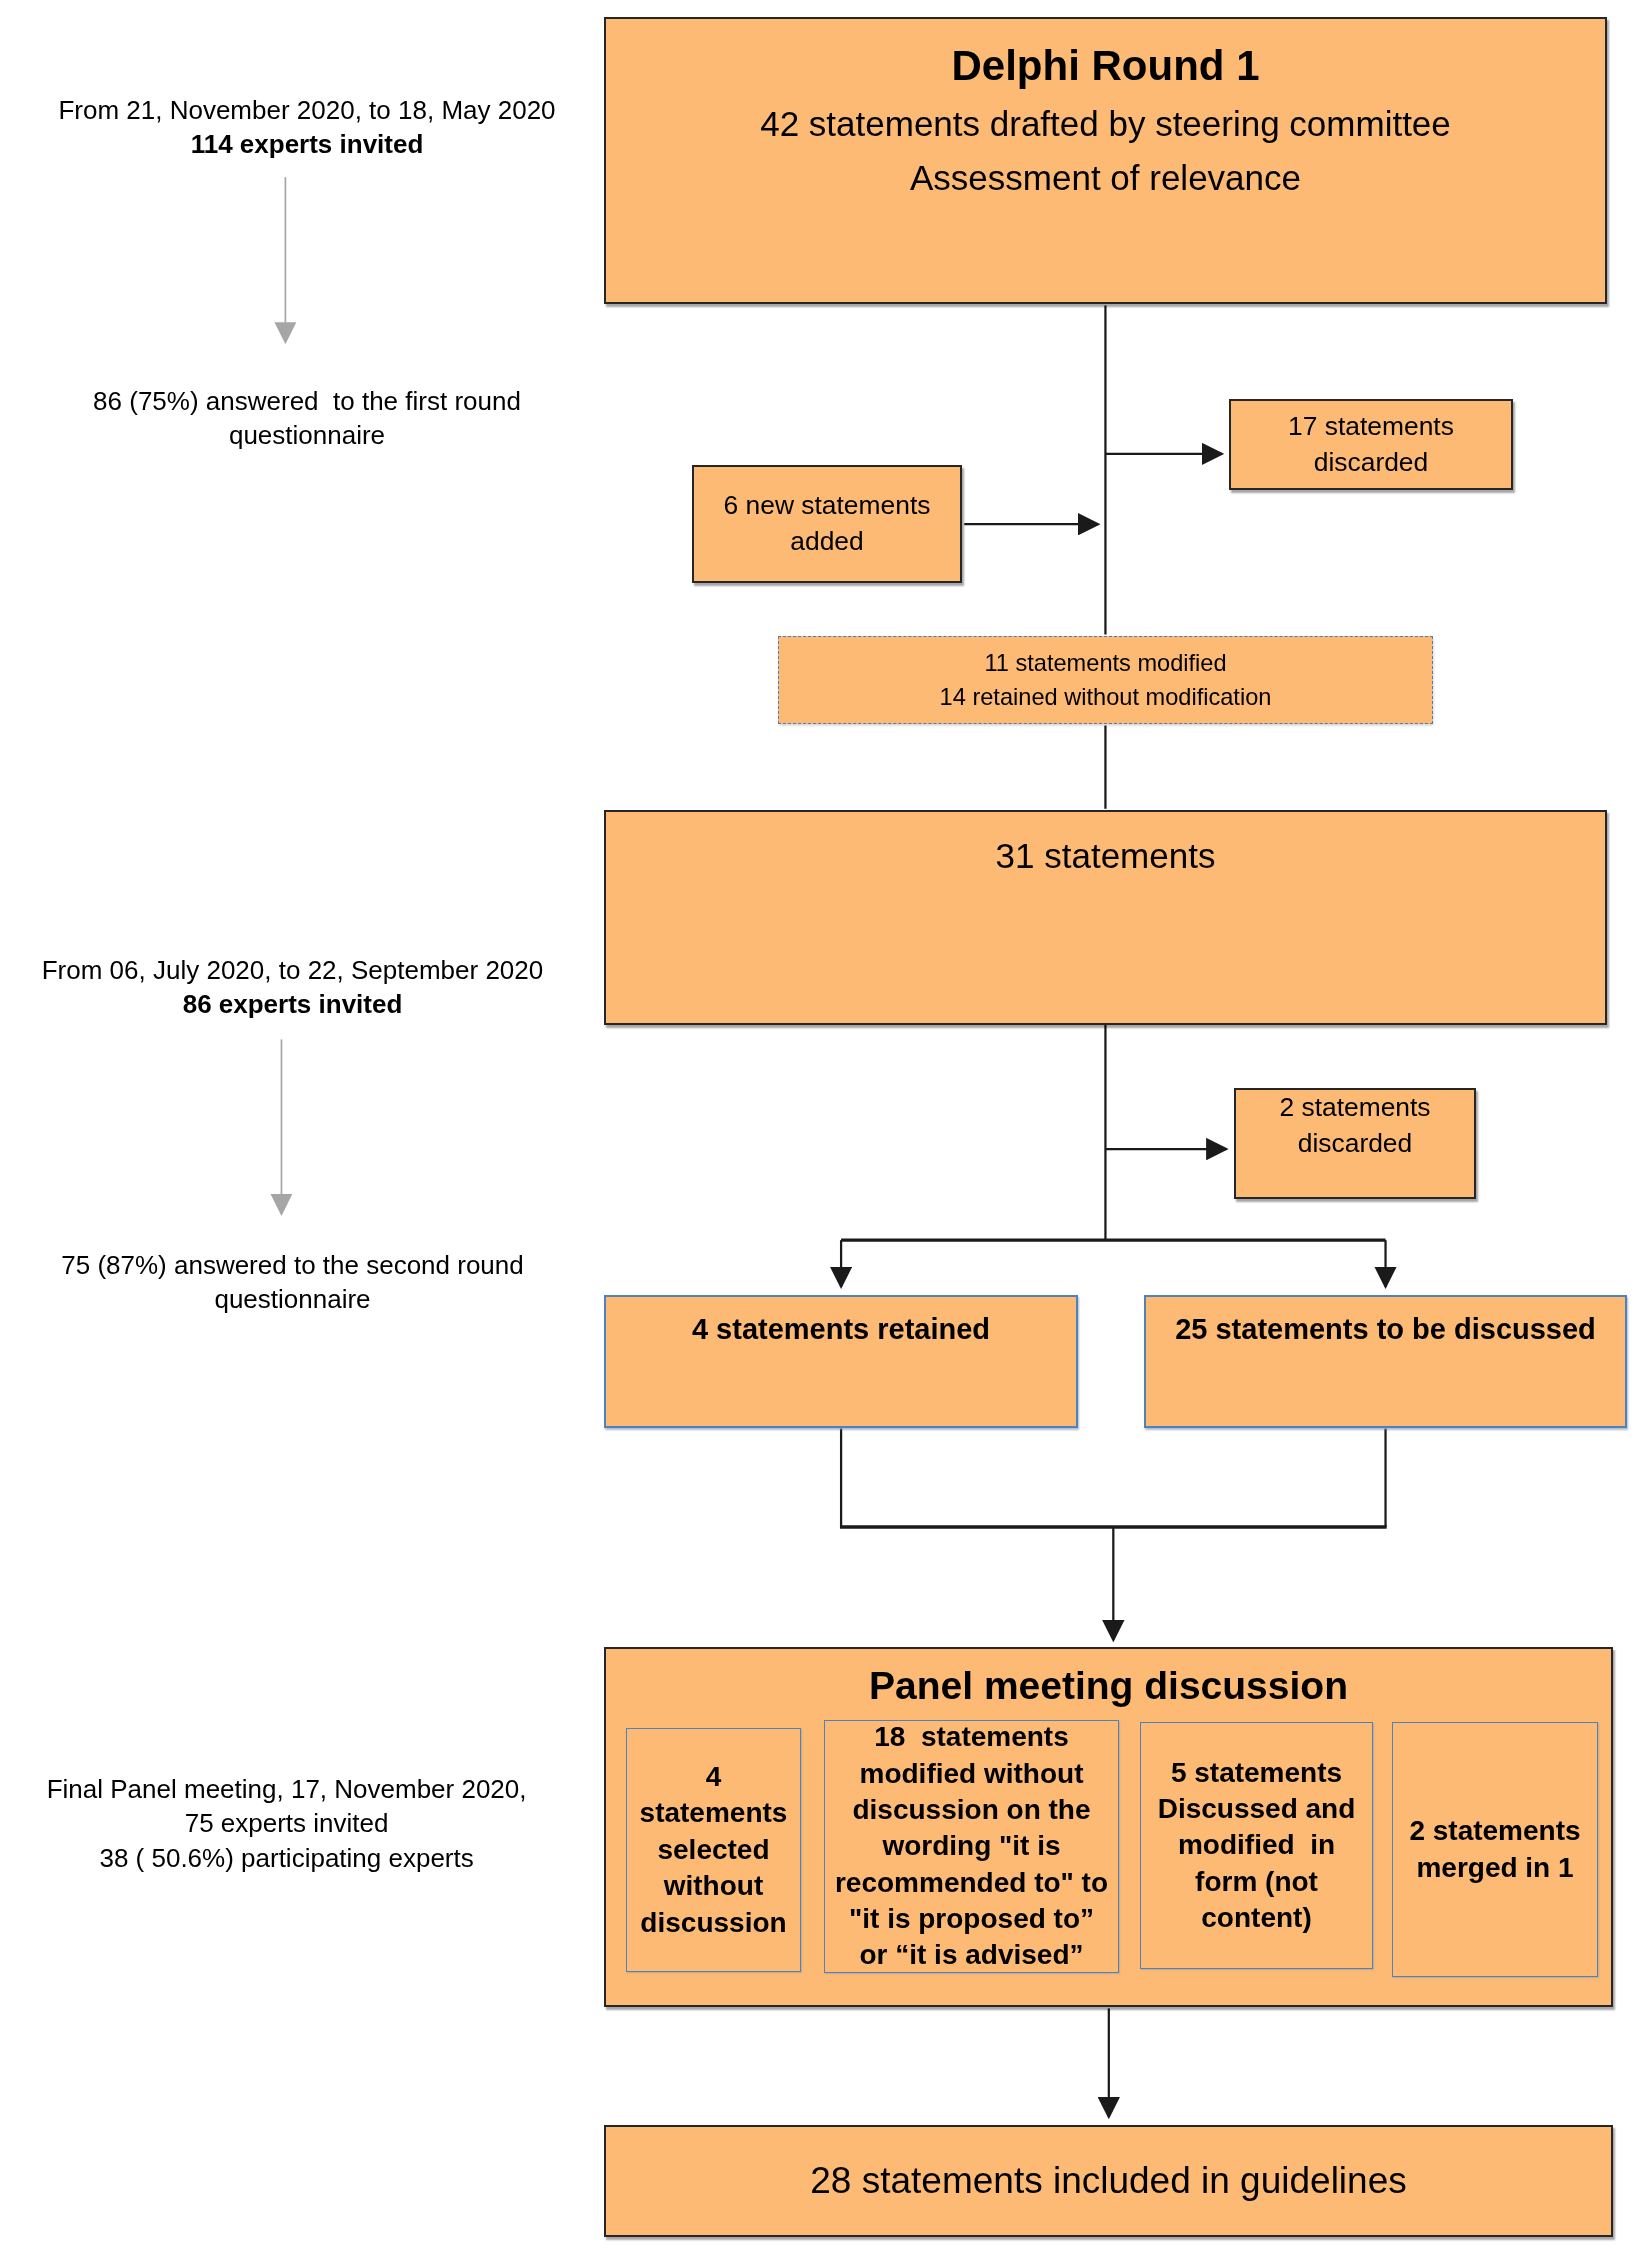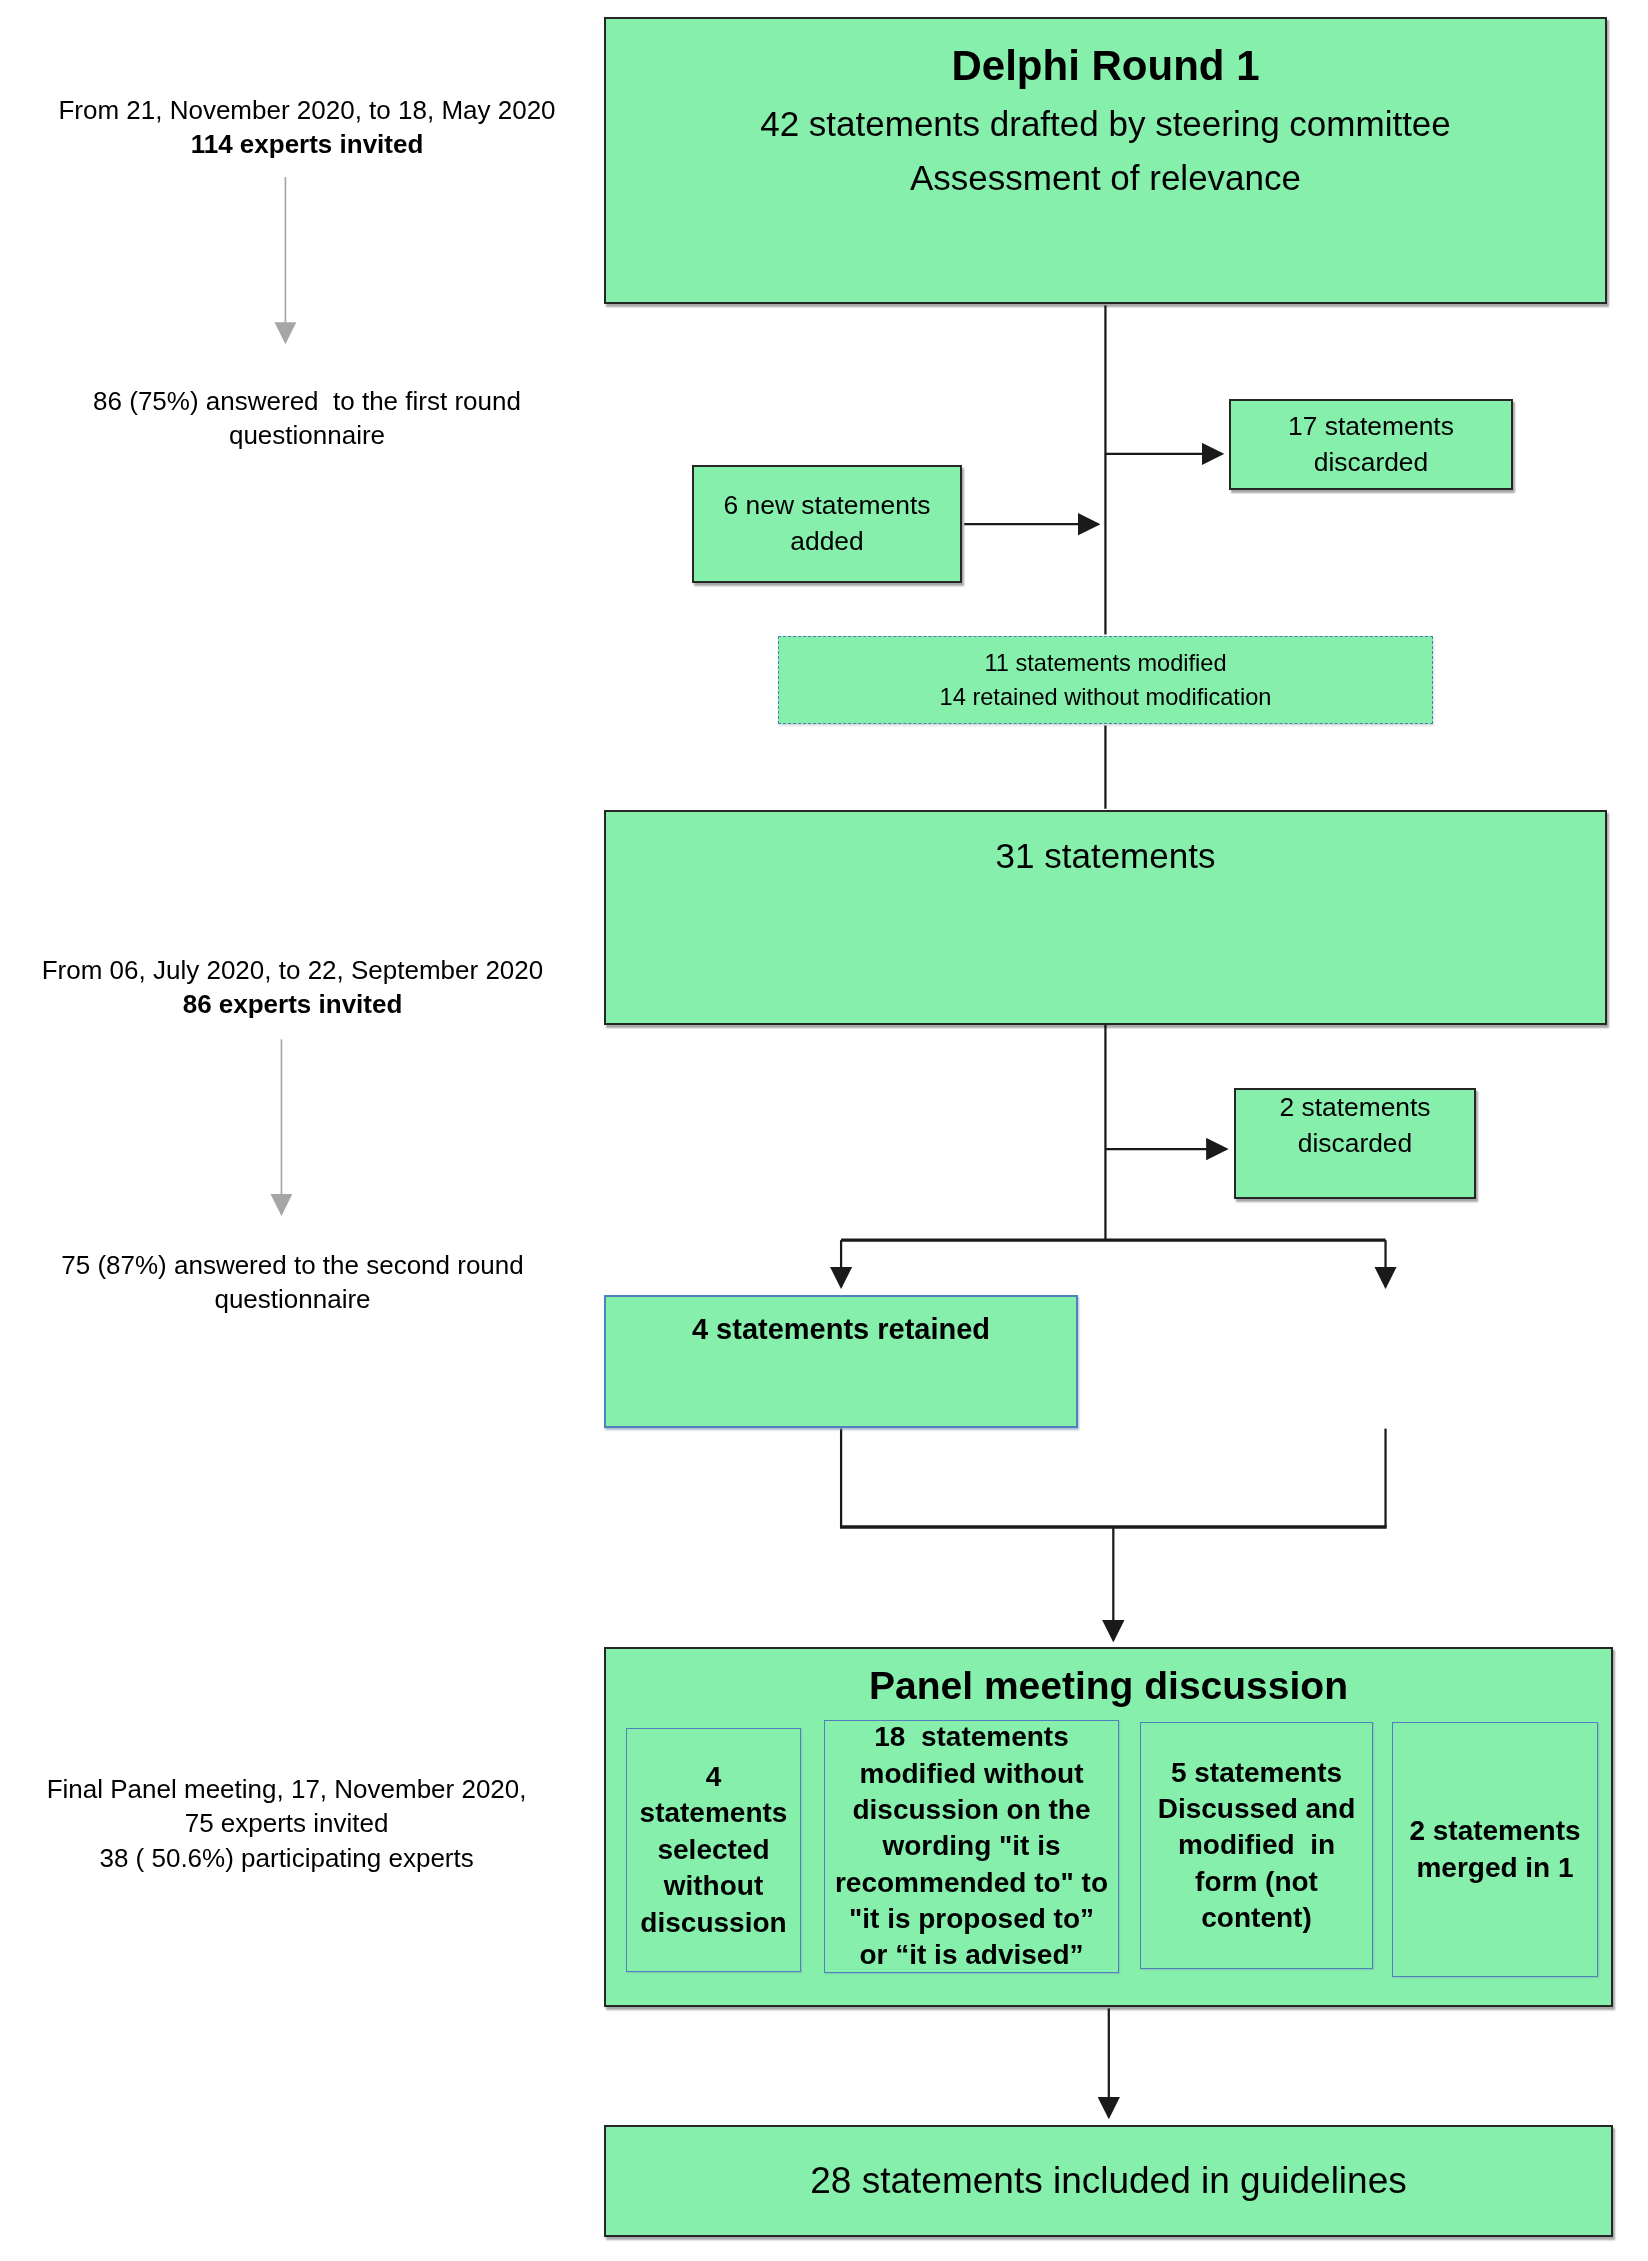--- a/index.html
+++ b/index.html
@@ -7,21 +7,21 @@
     position:relative;
     width:1649px;
     height:2261px;
     background:#ffffff;
     font-family:"Liberation Sans","DejaVu Sans",sans-serif;
     color:#000;
   }
   #connectors{position:absolute;left:0;top:0;z-index:1;}
   .box{
     position:absolute;
-    background:#86efac;
+    background:#fdba74;
     border:2.8px solid #262626;
     box-shadow:1.7px 2.8px 1.7px rgba(0,0,0,0.35);
     box-sizing:border-box;
     display:flex;flex-direction:column;align-items:center;
     text-align:center;
     z-index:2;
   }
   .bluebox{
     border:2.2px solid #4f81bd;
     box-shadow:1.1px 2.2px 1.7px rgba(110,135,170,0.55);
@@ -149,20 +149,23 @@
   </div>
 
   <div class="box" style="left:1234px;top:1088px;width:242px;height:111px;justify-content:flex-start">
     <span class="l smalltext" style="width:169px">2 statements discarded</span>
   </div>
 
   <div class="box bluebox blue-top" style="left:604px;top:1295px;width:474px;height:133px">
     <span class="l bluetext">4 statements retained</span>
   </div>
 
+  <div class="box bluebox blue-top" style="left:1144px;top:1295px;width:483px;height:133px">
+    <span class="l bluetext">25 statements to be discussed</span>
+  </div>
 
   <div class="box" style="left:604px;top:1647px;width:1009px;height:360px;justify-content:flex-start;padding-top:12.4px">
     <span class="l panel-title">Panel meeting discussion</span>
   </div>
 
   <div class="box subbox" style="left:626px;top:1728px;width:175px;height:244px">
     <span class="l subtext">4 statements selected without discussion</span>
   </div>
 
   <div class="box subbox" style="left:824px;top:1720px;width:295px;height:253px">

